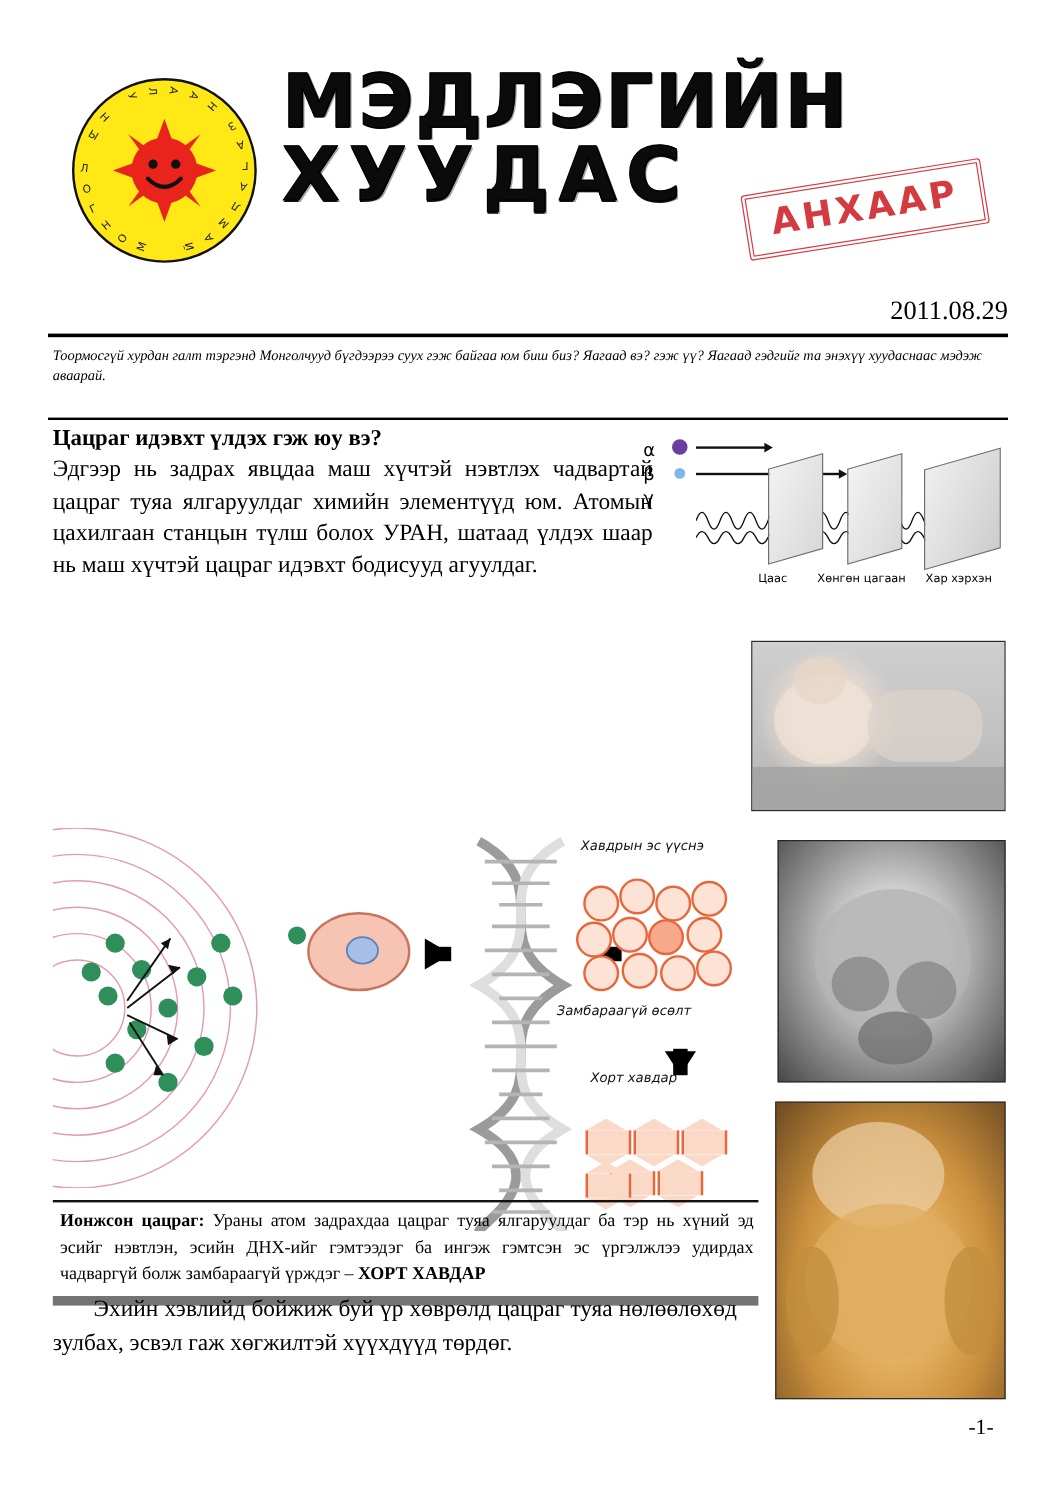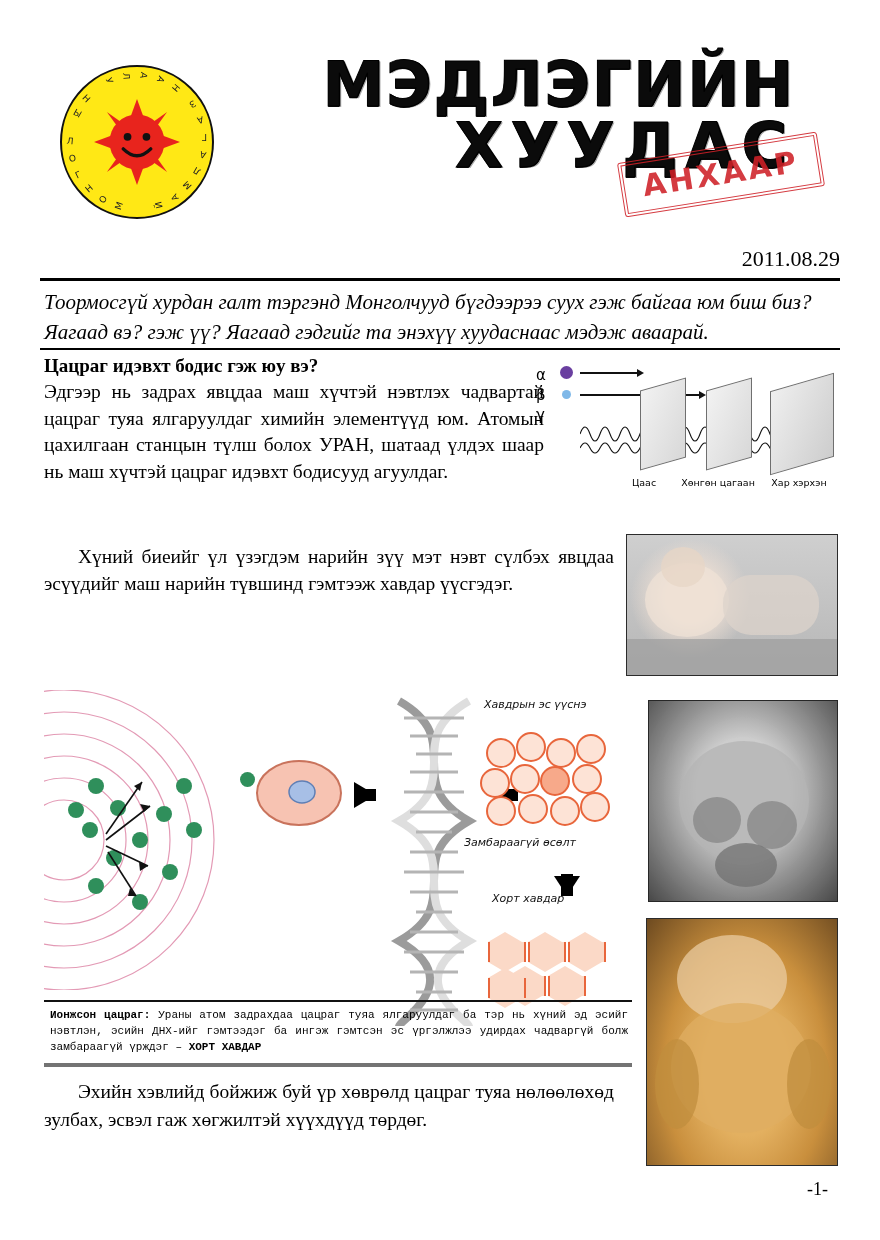--- a/index.html
+++ b/index.html
@@ -73,21 +73,21 @@
     top: 0;
     width: 560px;
   }
   .paper-title {
     font-family: "DejaVu Sans", sans-serif;
     font-weight: bold;
     font-size: 62px;
     letter-spacing: 2px;
     line-height: 0.98;
     color: #0b0b0b;
-    text-align: right;
+    text-align: left;
     -webkit-text-stroke: 1px #000;
     text-shadow: 1px 0 0 #000, 0 1px 0 #111, 2px 1px 0 rgba(0,0,0,.35);
   }
   .paper-title .l2 {
     letter-spacing: 8px;
   }
 
   .stamp {
     position: absolute;
     right: 18px;
@@ -127,21 +127,21 @@
   }
   .rule-top { top: 278px; height: 3px; }
 
   
   .lead {
     position: absolute;
     left: 44px;
     top: 288px;
     width: 792px;
     font-style: italic;
-    font-size: 21px;
+    font-size: 12px;
     line-height: 1.42;
   }
   .rule-lead { top: 348px; height: 2px; }
 
   
   h2.sec {
     font-size: 19px;
     font-weight: bold;
     margin: 0 0 2px 0;
   }
@@ -361,24 +361,24 @@
   }
   .hex::before { top: -10px; clip-path: polygon(50% 0, 100% 100%, 0 100%); border-top: 0; }
   .hex::after  { bottom: -10px; clip-path: polygon(0 0, 100% 0, 50% 100%); }
 
   .caption-box {
     position: absolute;
     left: 44px;
     top: 1000px;
     width: 578px;
     border-top: 2px solid #111;
-    border-bottom: 4px solid #737373;
+    border-bottom: 8px solid #737373;
     padding: 6px 4px 7px 6px;
-    font-family: Liberation Mono, monospace;
-    font-size: 11px;
+    font-family: Liberation Serif, serif;
+    font-size: 15px;
     line-height: 1.45;
     text-align: justify;
   }
   .caption-box b { font-weight: bold; }
 
   .dna-wrap {
     position: absolute;
     left: 330px;
     top: 6px;
     width: 120px;
@@ -446,21 +446,21 @@
 
   <div class="issue-date">2011.08.29</div>
 
   <div class="rule rule-top"></div>
 
   <div class="lead">Тоормосгүй хурдан галт тэргэнд Монголчууд бүгдээрээ суух гэж байгаа юм биш биз? Яагаад вэ? гэж үү? Яагаад гэдгийг та энэхүү хуудаснаас мэдэж аваарай.</div>
 
   <div class="rule rule-lead"></div>
 
   <div class="col-left-1">
-    <h2 class="sec">Цацраг идэвхт бодис гэж юу вэ?</h2>
+    <h2 class="sec">Цацраг идэвхт үлдэх гэж юу вэ?</h2>
     <p>Эдгээр нь задрах явцдаа маш хүчтэй нэвтлэх чадвартай цацраг туяа ялгаруулдаг химийн элементүүд юм. Атомын цахилгаан станцын түлш болох УРАН, шатаад үлдэх шаар нь маш хүчтэй цацраг идэвхт бодисууд агуулдаг.</p>
   </div>
 
   <div class="fig-penetration">
     <div class="greek" style="top:4px;">α</div>
     <div class="greek" style="top:24px;">β</div>
     <div class="greek" style="top:44px;">γ</div>
 
     <div class="particle" style="left:24px; top:4px; width:13px; height:13px; background:#6a3fa0;"></div>
     <div class="particle" style="left:26px; top:28px; width:9px; height:9px; background:#7fb8e8;"></div>
@@ -476,21 +476,20 @@
     <div class="pen-barrier" style="left:104px; top:22px;"></div>
     <div class="pen-barrier" style="left:170px; top:22px;"></div>
     <div class="pen-barrier thick" style="left:234px; top:20px;"></div>
 
     <div class="pen-label" style="left:82px; top:115px; width:52px;">Цаас</div>
     <div class="pen-label" style="left:140px; top:115px; width:84px;">Хөнгөн цагаан</div>
     <div class="pen-label" style="left:226px; top:115px; width:74px;">Хар хэрхэн</div>
   </div>
 
   <div class="sec2">
-    <p>Хүний биеийг үл үзэгдэм нарийн зүү мэт нэвт сүлбэх явцдаа эсүүдийг маш нарийн түвшинд гэмтээж хавдар үүсгэдэг.</p>
   </div>
 
   <div class="photo photo-baby">
     <div class="photo-shape" style="left:18px; top:28px; width:84px; height:74px; background:#efe2d6;"></div>
     <div class="photo-shape" style="left:96px; top:40px; width:96px; height:60px; background:#dcd3cb; border-radius:28px;"></div>
     <div class="photo-shape" style="left:34px; top:12px; width:44px; height:40px; background:#e7d6c6;"></div>
     <div class="photo-shape" style="left:0; top:104px; width:210px; height:40px; background:#9f9f9f; border-radius:0;"></div>
   </div>
 
   <div class="photo photo-face">

